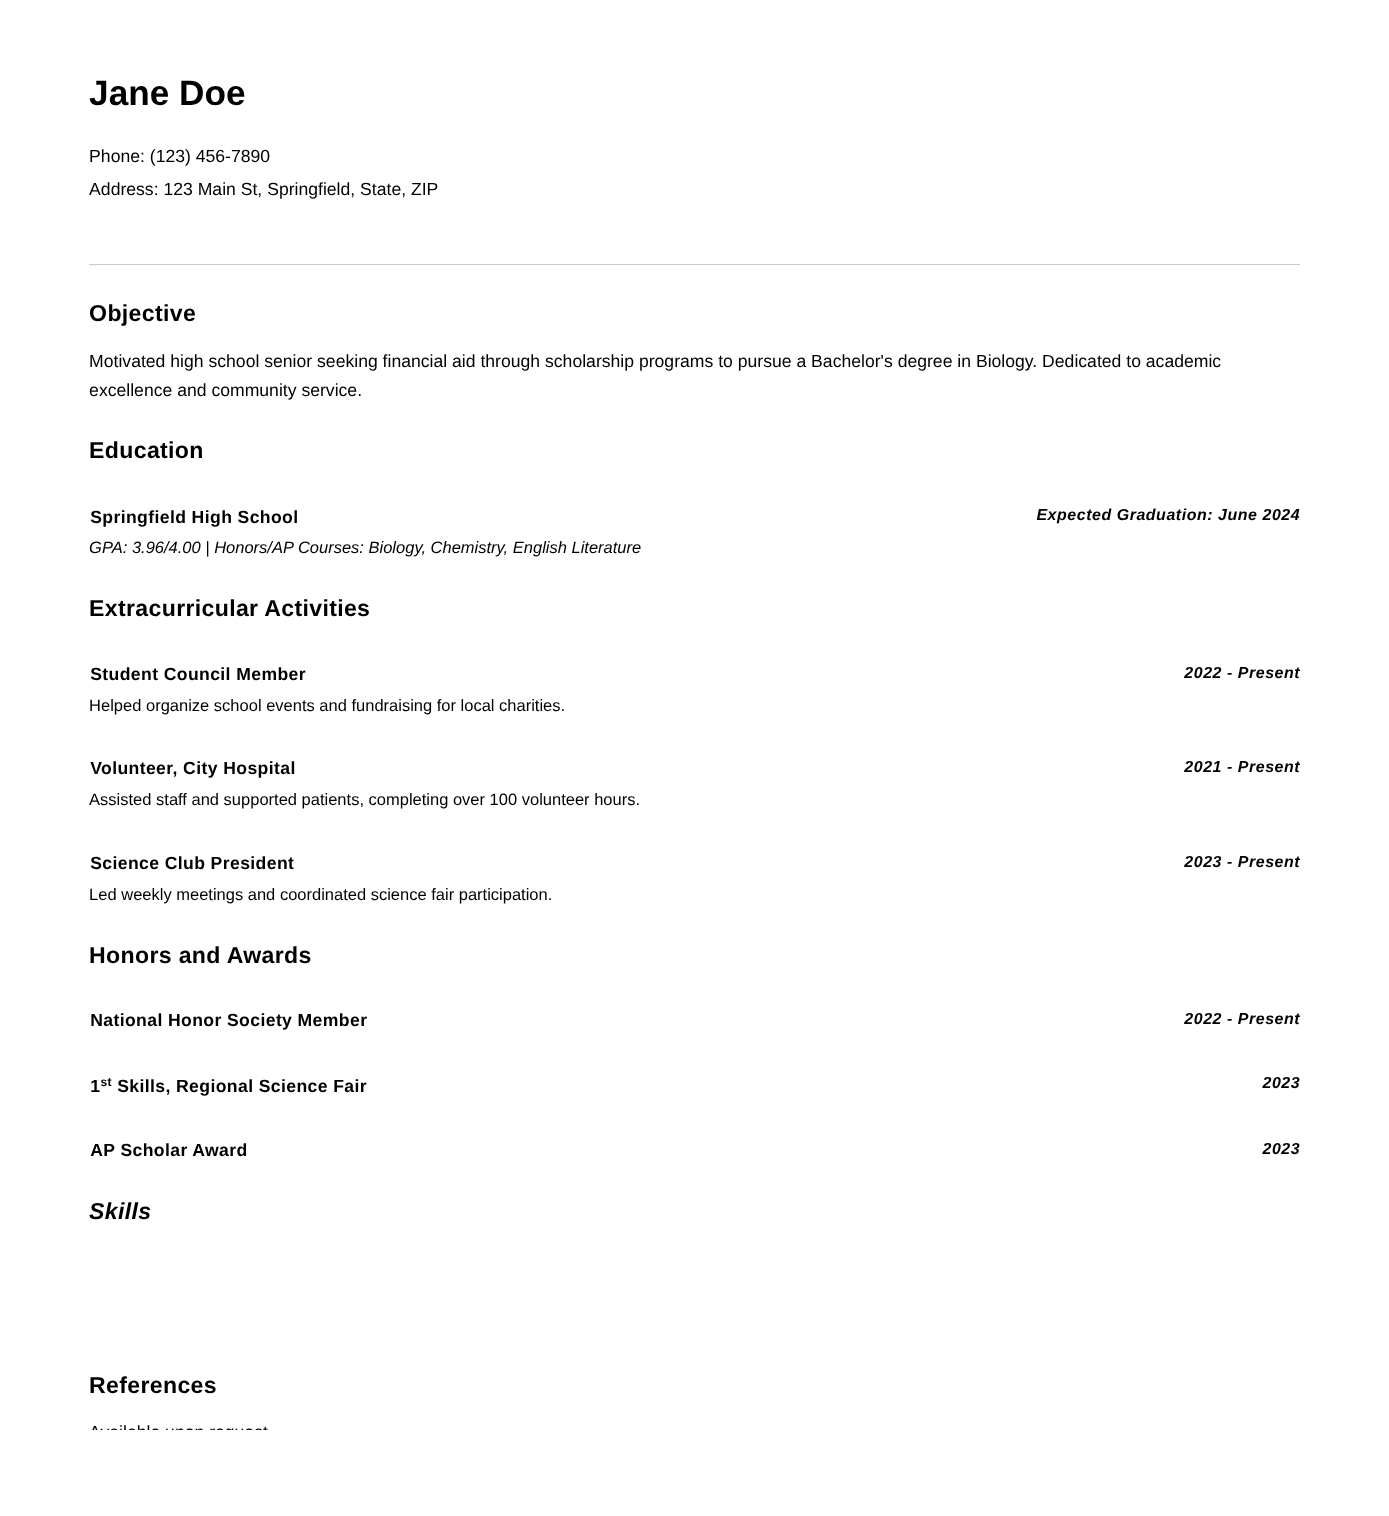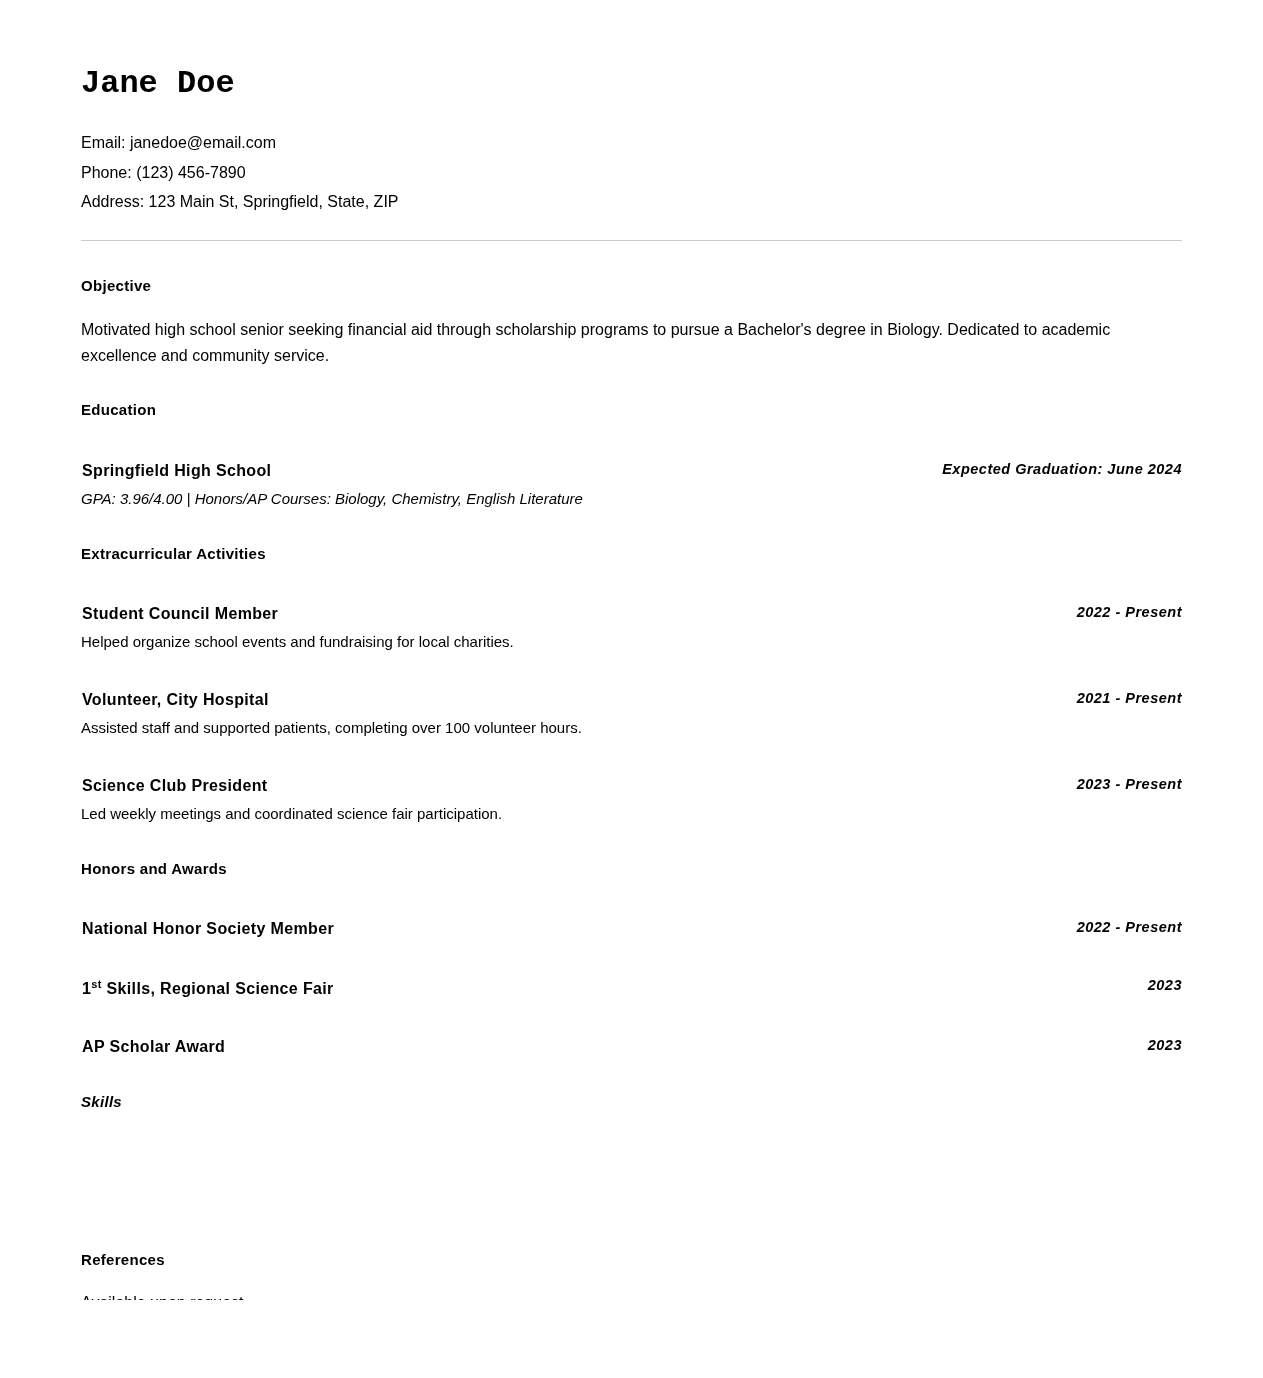--- a/index.html
+++ b/index.html
@@ -23,21 +23,20 @@
       overflow: hidden;
     }
     .name {
       position: absolute;
       top: 64px;
       left: 0;
       margin: 0;
       font-size: 32px;
       font-weight: bold;
       line-height: 40px;
-      font-family: Liberation Mono, monospace;
     }
     .contact {
       position: absolute;
       top: 128px;
       left: 0;
       font-size: 16px;
       line-height: 29.5px;
     }
     .contact div { white-space: nowrap; }
     .divider {
@@ -45,21 +44,21 @@
       top: 240px;
       left: 0;
       width: 1101px;
       height: 0;
       border-top: 1px solid #cccccc;
     }
     .h2 {
       position: absolute;
       left: 0;
       margin: 0;
-      font-size: 15px;
+      font-size: 21px;
       font-weight: bold;
       line-height: 26px;
       letter-spacing: 0.3px;
       white-space: nowrap;
     }
     .para {
       position: absolute;
       left: 0;
       width: 1060px;
       font-size: 16px;
@@ -113,21 +112,20 @@
     .list div { white-space: nowrap; }
   </style>
 </head>
 <body>
 
 <div class="page">
 
   <h1 class="name">Jane Doe</h1>
 
   <div class="contact">
-    <div>Email: janedoe@email.com</div>
     <div>Phone: (123) 456-7890</div>
     <div>Address: 123 Main St, Springfield, State, ZIP</div>
   </div>
 
   <div class="divider"></div>
 
   <h2 class="h2" style="top:273px;">Objective</h2>
   <div class="para" style="top:317px;">Motivated high school senior seeking financial aid through scholarship programs to pursue a Bachelor's degree in Biology. Dedicated to academic excellence and community service.</div>
 
   <h2 class="h2" style="top:397px;">Education</h2>

